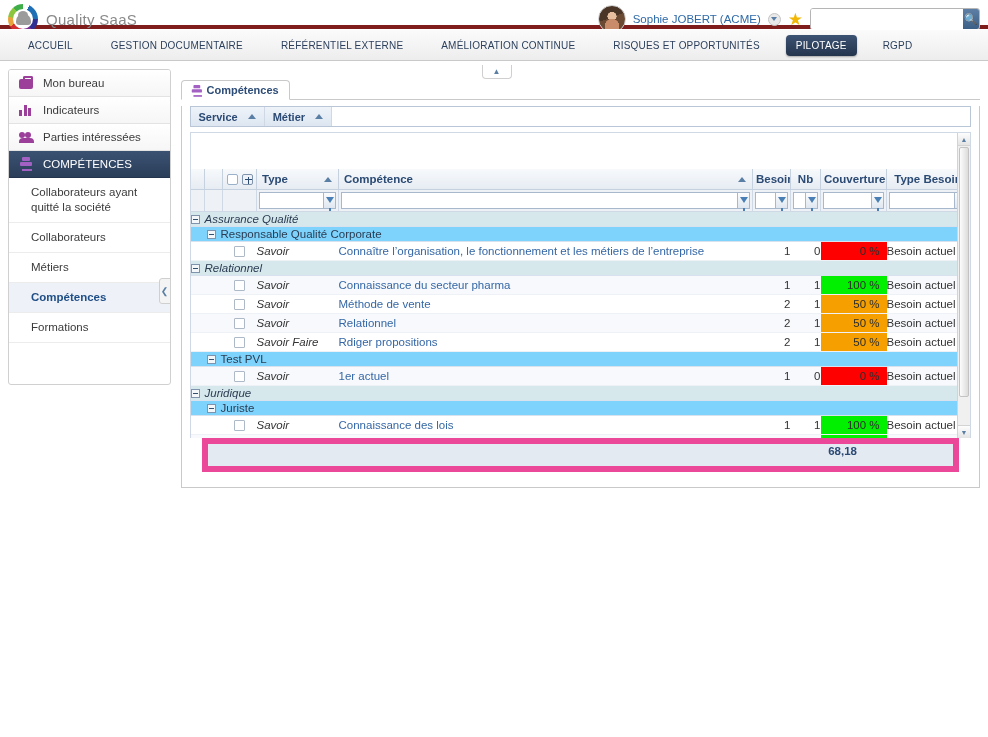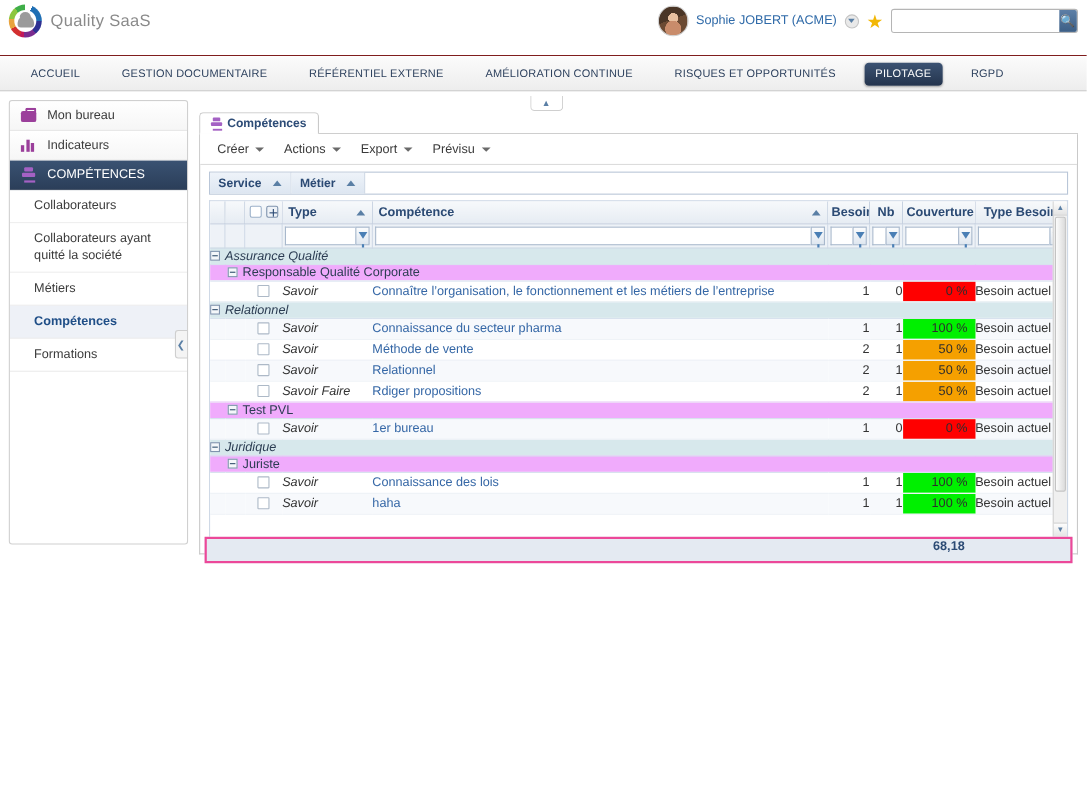--- a/index.html
+++ b/index.html
@@ -9,23 +9,23 @@
     background: #ffffff;
     font-family: "Liberation Sans", sans-serif;
     font-size: 12px;
     color: #333;
     overflow: hidden;
   }
 
   
   .topbar {
     position: relative;
-    height: 51px;
+    height: 29px;
     background: #ffffff;
-    border-bottom: 1px solid #7f1d1d;
+    border-bottom: 4px solid #7f1d1d;
   }
   .brand {
     position: absolute; left: 8px; top: 4px;
     display: flex; align-items: center; gap: 8px;
   }
   .logo-ring {
     width: 30px; height: 30px; border-radius: 50%;
     background:
       conic-gradient(
         from 200deg,
@@ -131,21 +131,21 @@
   
   .layout { display: flex; align-items: flex-start; }
 
   
   .sidebar {
     width: 180px; margin: 8px 0 0 8px;
     background: #ffffff;
     border: 1px solid #d0d0d0;
     border-radius: 3px;
     overflow: hidden;
-    height: 404px;
+    height: 316px;
     position: relative;
   }
   .side-row {
     display: flex; align-items: center; gap: 9px;
     height: 27px; padding: 0 10px;
     font-size: 11.5px; color: #3b3b3b;
     border-bottom: 1px solid #e3e3e3;
     background: linear-gradient(#ffffff,#f6f6f6);
     cursor: pointer;
   }
@@ -288,21 +288,21 @@
   
   .grid-wrap {
     margin: 5px 8px 0 8px;
     border: 1px solid #cfd9e6;
     border-bottom: 0;
     height: 306px;
     position: relative;
     overflow: hidden;
     background:#fff;
   }
-  table.grid { border-collapse: collapse; width: 100%; table-layout: fixed; }
+  table.grid { border-collapse: collapse; width: 100%; table-layout: fixed; margin-top: 36px; }
   table.grid th, table.grid td { padding: 0; }
 
   thead.hdr th {
     height: 20px;
     background: linear-gradient(#f7f9fb,#e6ecf3);
     border-right: 1px solid #c6d1e0;
     border-bottom: 1px solid #c6d1e0;
     font-size: 11.5px; font-weight: bold; color: #2b4a74;
     text-align: left; padding: 0 5px;
     white-space: nowrap; overflow: hidden;
@@ -351,21 +351,21 @@
   .funnel::after{
     content:"";position:absolute;left:-1px;top:5px;width:2px;height:3px;background:#4a7fb5;
   }
 
   td.grp {
     border-bottom: 1px solid #d8e2ee;
     font-size: 11.5px; color: #2b3c52;
     height: 15px; padding-left: 4px;
   }
   tr.grp-l1 td { background: #d7e8ec; font-style: italic; }
-  tr.grp-l2 td { background: #f0abfc; }
+  tr.grp-l2 td { background: #7dd3fc; }
   .exp {
     display:inline-block; width:9px; height:9px;
     border:1px solid #7f93ad; background:#f4f7fa;
     position:relative; vertical-align:middle; margin-right:5px;
   }
   .exp::before{content:"";position:absolute;left:1.5px;top:3.5px;width:5px;height:1px;background:#33506e;}
   .grp-l2 .exp { margin-left: 16px; }
 
   tr.datarow td {
     height: 18px; font-size: 11.5px;
@@ -385,23 +385,23 @@
   td.c-comp a { color: #3567a6; text-decoration: none; cursor: pointer; }
   td.c-num { text-align: right; padding-right: 14px; color: #3a3a3a; }
   td.c-cov { padding: 0; }
   .cov {
     height: 18px; line-height: 18px; text-align: right;
     padding-right: 7px; font-size: 11.5px; color: #2d2d2d;
   }
   td.c-tb { padding-left: 5px; color: #2d2d2d; }
 
   .total-bar {
-    margin: 0 4px; height: 24px;
+    margin: 0 20px; height: 34px;
     background: #e4eaf2;
-    border: 2px solid #ec4899;
+    border: 6px solid #ec4899;
     font-size: 11.5px; font-weight: bold; color: #2b4a74;
     position: relative;
   }
   .total-val { position: absolute; right: 96px; top: 1px; }
 
   
   .vscroll {
     position: absolute; right: 0; top: 0; width: 13px; height: 100%;
     background: #f0f0f0; border-left: 1px solid #d3d3d3;
   }
@@ -466,66 +466,54 @@
     <div class="side-row">
       <div class="side-ico">
           <div class="ico-chart">
             <i></i>
             <i></i>
             <i></i>
           </div>
         </div>
       <span>Indicateurs</span>
     </div>
+    <div class="side-row">
+      <div class="side-ico">
+          <div class="ico-people"></div>
+        </div>
+      <span>Parties intéressées</span>
+    </div>
     <div class="side-row active">
       <div class="side-ico">
           <div class="ico-comp"></div>
         </div>
       <span>COMPÉTENCES</span>
     </div>
 
+    <div class="side-sub">Collaborateurs ayant quitté la société</div>
     <div class="side-sub">Collaborateurs</div>
-    <div class="side-sub">Collaborateurs ayant quitté la société</div>
     <div class="side-sub">Métiers</div>
     <div class="side-sub selected">Compétences</div>
     <div class="side-sub">Formations</div>
 
     <div class="side-collapse">❮</div>
   </div>
 
   <div class="main">
     <div class="collapse-tab">▲</div>
 
     <div class="tabstrip">
       <div class="tab">
         <div class="ico-comp"></div>
         <span>Compétences</span>
       </div>
     </div>
 
     <div class="panel">
 
-      <div class="toolbar">
-        <div class="tb-btn">
-          <span>Créer</span>
-          <span class="dncaret"></span>
-        </div>
-        <div class="tb-btn">
-          <span>Actions</span>
-          <span class="dncaret"></span>
-        </div>
-        <div class="tb-btn">
-          <span>Export</span>
-          <span class="dncaret"></span>
-        </div>
-        <div class="tb-btn">
-          <span>Prévisu</span>
-          <span class="dncaret"></span>
-        </div>
-      </div>
 
       <div class="groupbar">
         <div class="gb-chip">
           <span>Service</span>
           <span class="asc-tri"></span>
         </div>
         <div class="gb-chip">
           <span>Métier</span>
           <span class="asc-tri"></span>
         </div>
@@ -694,21 +682,21 @@
                 <td class="c-tb">Besoin actuel</td>
               </tr>
               <tr class="grp-l2">
                 <td class="grp" colspan="9"><span class="exp"></span><span>Test PVL</span></td>
               </tr>
               <tr class="datarow even">
                 <td class=""></td>
                 <td class=""></td>
                 <td class="c-chk"><span class="row-chk"></span></td>
                 <td class="c-type">Savoir</td>
-                <td class="c-comp"><a>1er bureau</a></td>
+                <td class="c-comp"><a>1er actuel</a></td>
                 <td class="c-num">1</td>
                 <td class="c-num">0</td>
                 <td class="c-cov">
                   <div class="cov" style="background: rgb(255, 0, 0);">0 %</div>
                 </td>
                 <td class="c-tb">Besoin actuel</td>
               </tr>
               <tr class="grp-l1">
                 <td class="grp" colspan="9"><span class="exp"></span><span>Juridique</span></td>
               </tr>

